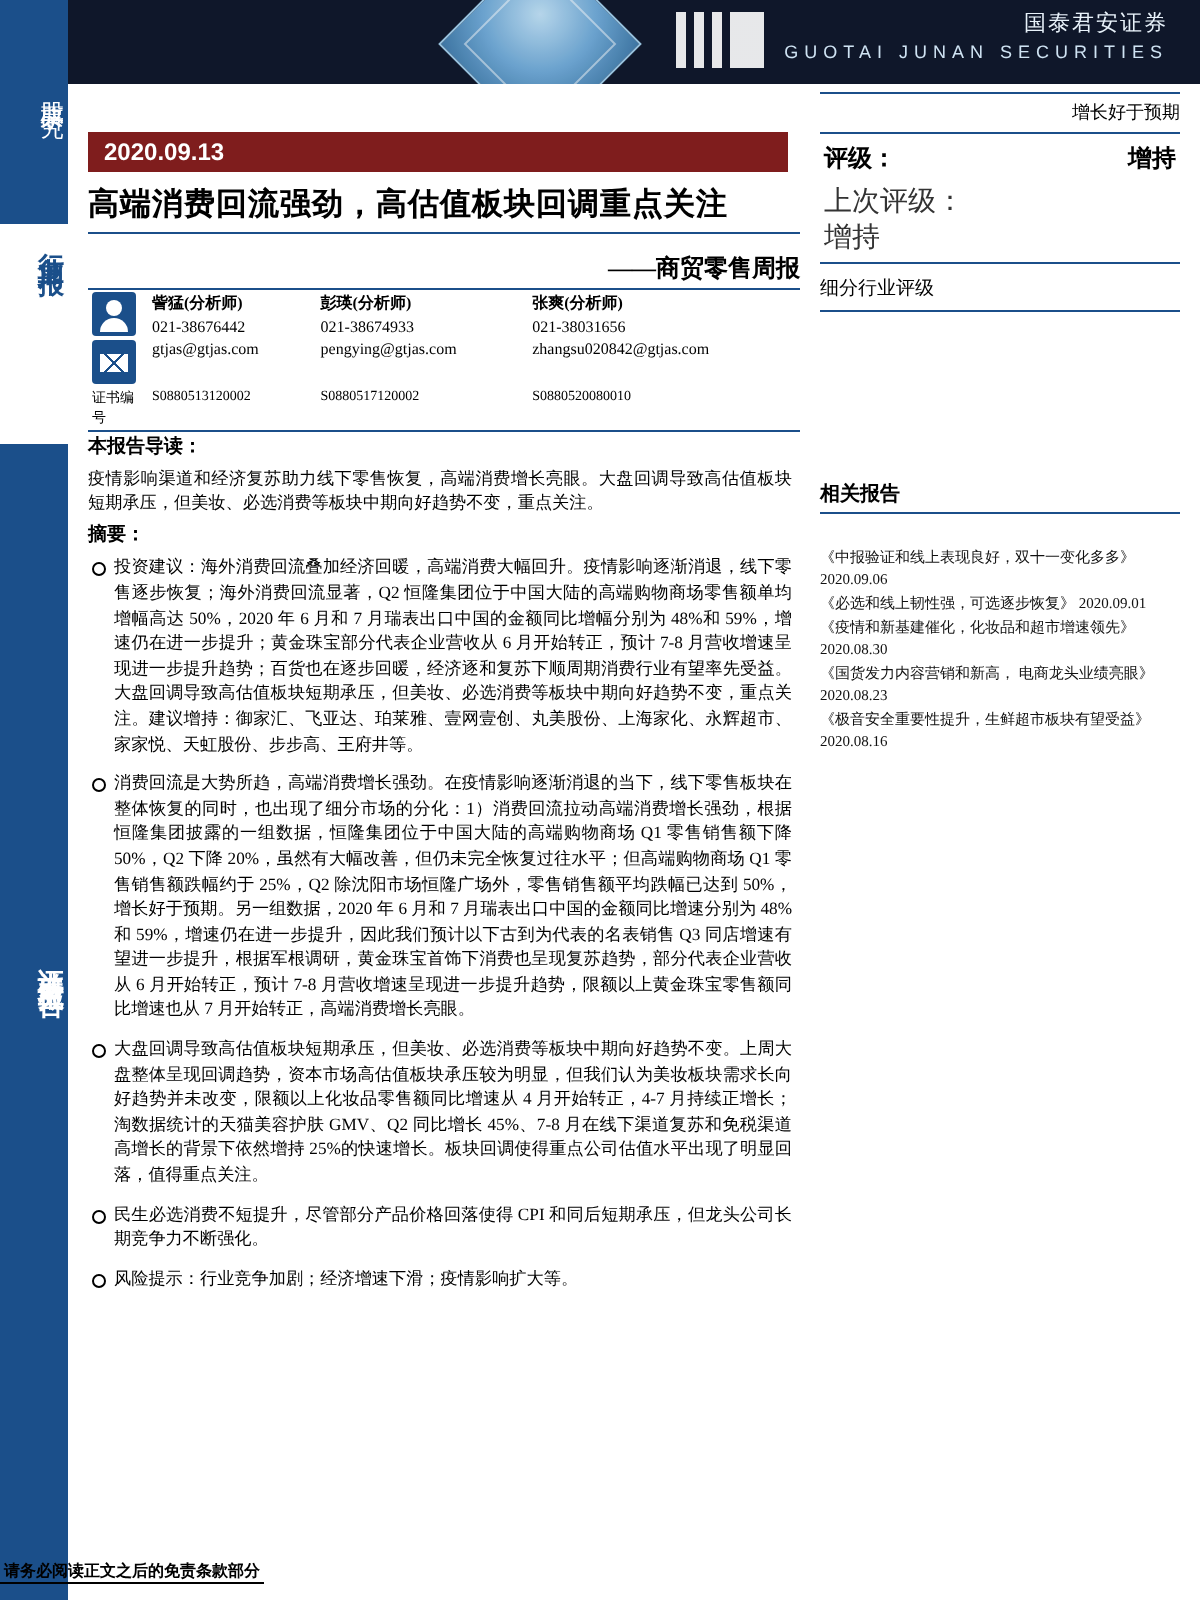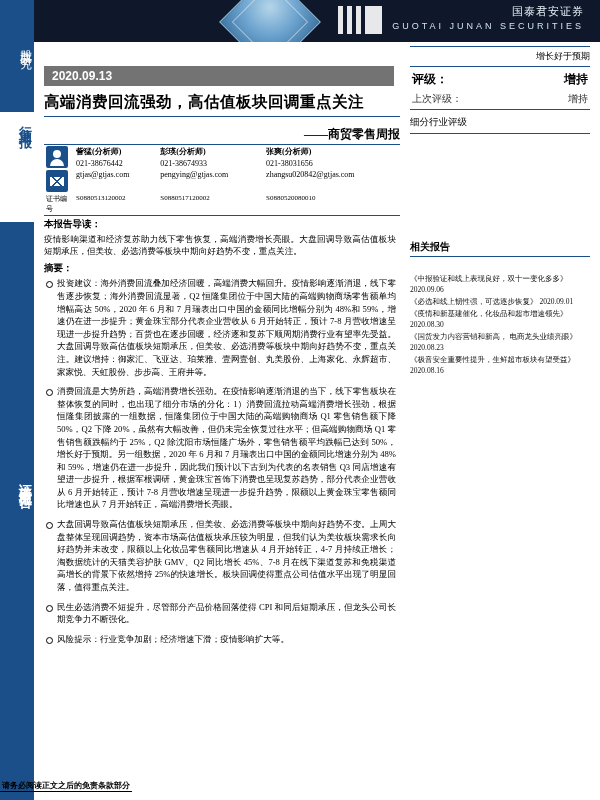--- a/index.html
+++ b/index.html
@@ -86,37 +86,37 @@
     border-top:1.5px solid #1b4f8a;border-bottom:1px solid #1b4f8a;
     padding:4px 2px 3px 2px;
   }
   .ratingbox .row1{
     display:flex;justify-content:space-between;align-items:baseline;
   }
   .ratingbox .rlabel{font-size:12px;font-weight:bold;}
   .ratingbox .rvalue{font-size:12px;font-weight:bold;}
   .ratingbox .row2{
     display:flex;justify-content:space-between;align-items:baseline;
-    font-size:10px;color:#333;margin-top:4px;
+    font-size:14px;color:#333;margin-top:4px;flex-direction:column;
   }
   .subindustry{
     font-size:9.5px;margin-top:6px;padding-bottom:4px;border-bottom:1px solid #1b4f8a;
   }
 
   .relbox{position:absolute;left:410px;top:240px;width:180px;}
   .relbox .reltitle{
     font-size:10px;font-weight:bold;border-bottom:1px solid #1b4f8a;padding-bottom:2px;margin-bottom:16px;
   }
   .relbox ul{list-style:none;margin:0;padding:0;}
   .relbox li{font-size:7.5px;line-height:11px;color:#111;margin-bottom:1px;}
 
   
   .datebar{
     position:absolute;left:44px;top:66px;width:350px;height:20px;
-    background:#737373;color:#fff;
+    background:#7f1d1d;color:#fff;
     font-family:"Liberation Sans", sans-serif;font-size:12px;font-weight:bold;
     line-height:20px;padding-left:8px;box-sizing:border-box;
   }
   .maintitle{
     position:absolute;left:44px;top:92px;width:356px;
     font-size:15.5px;font-weight:bold;letter-spacing:.5px;
   }
   .subtitle{
     position:absolute;left:44px;top:126px;width:356px;
     text-align:right;font-size:12px;font-weight:bold;

